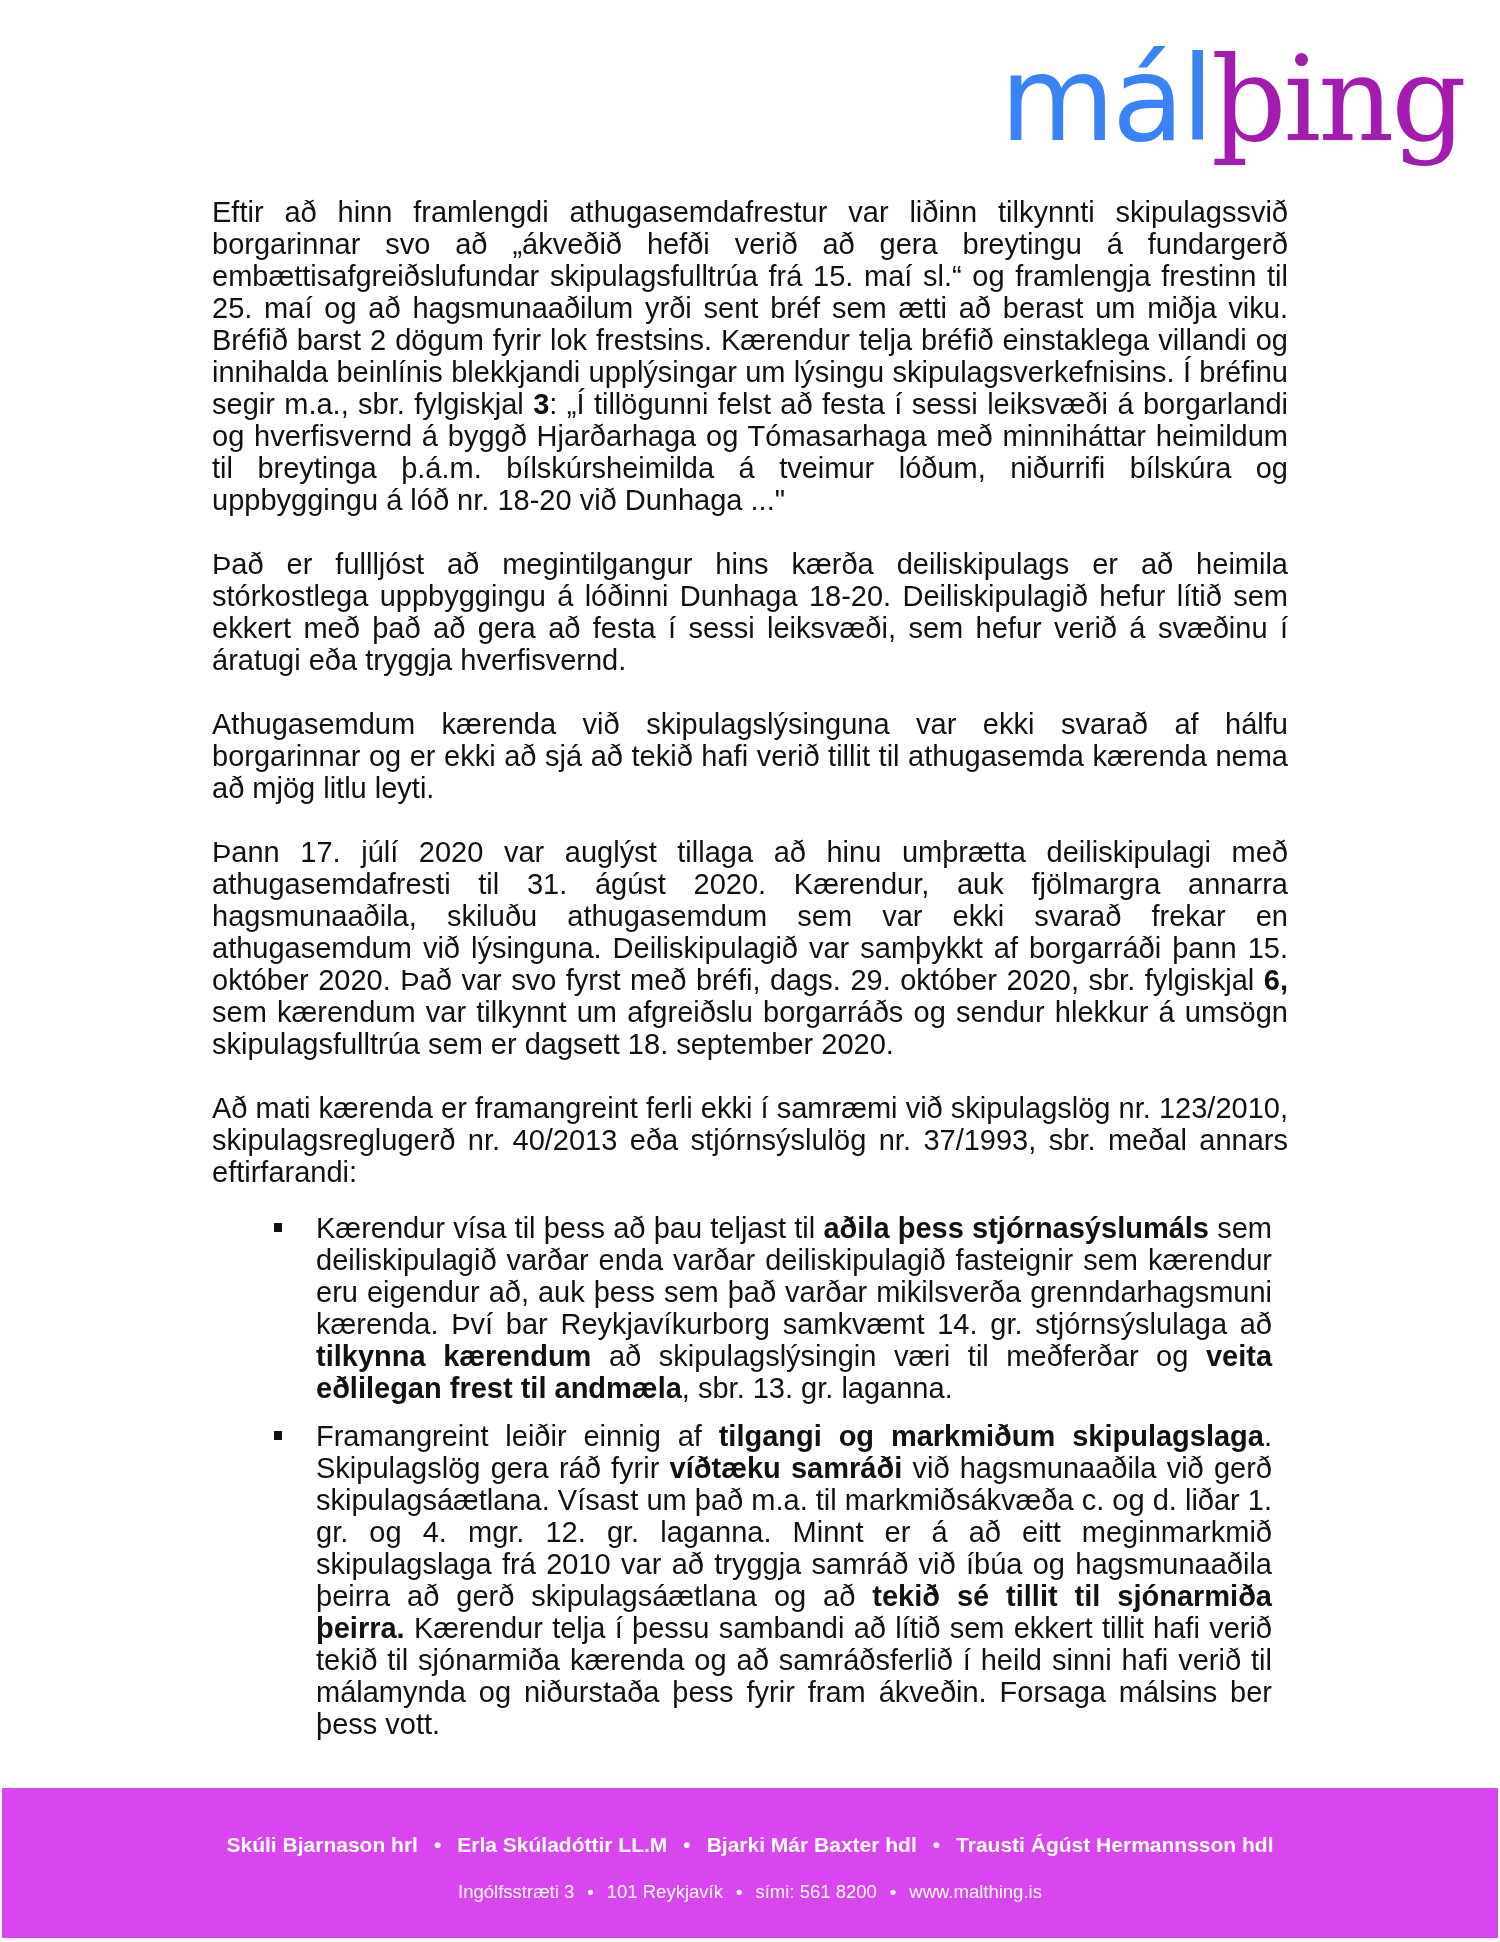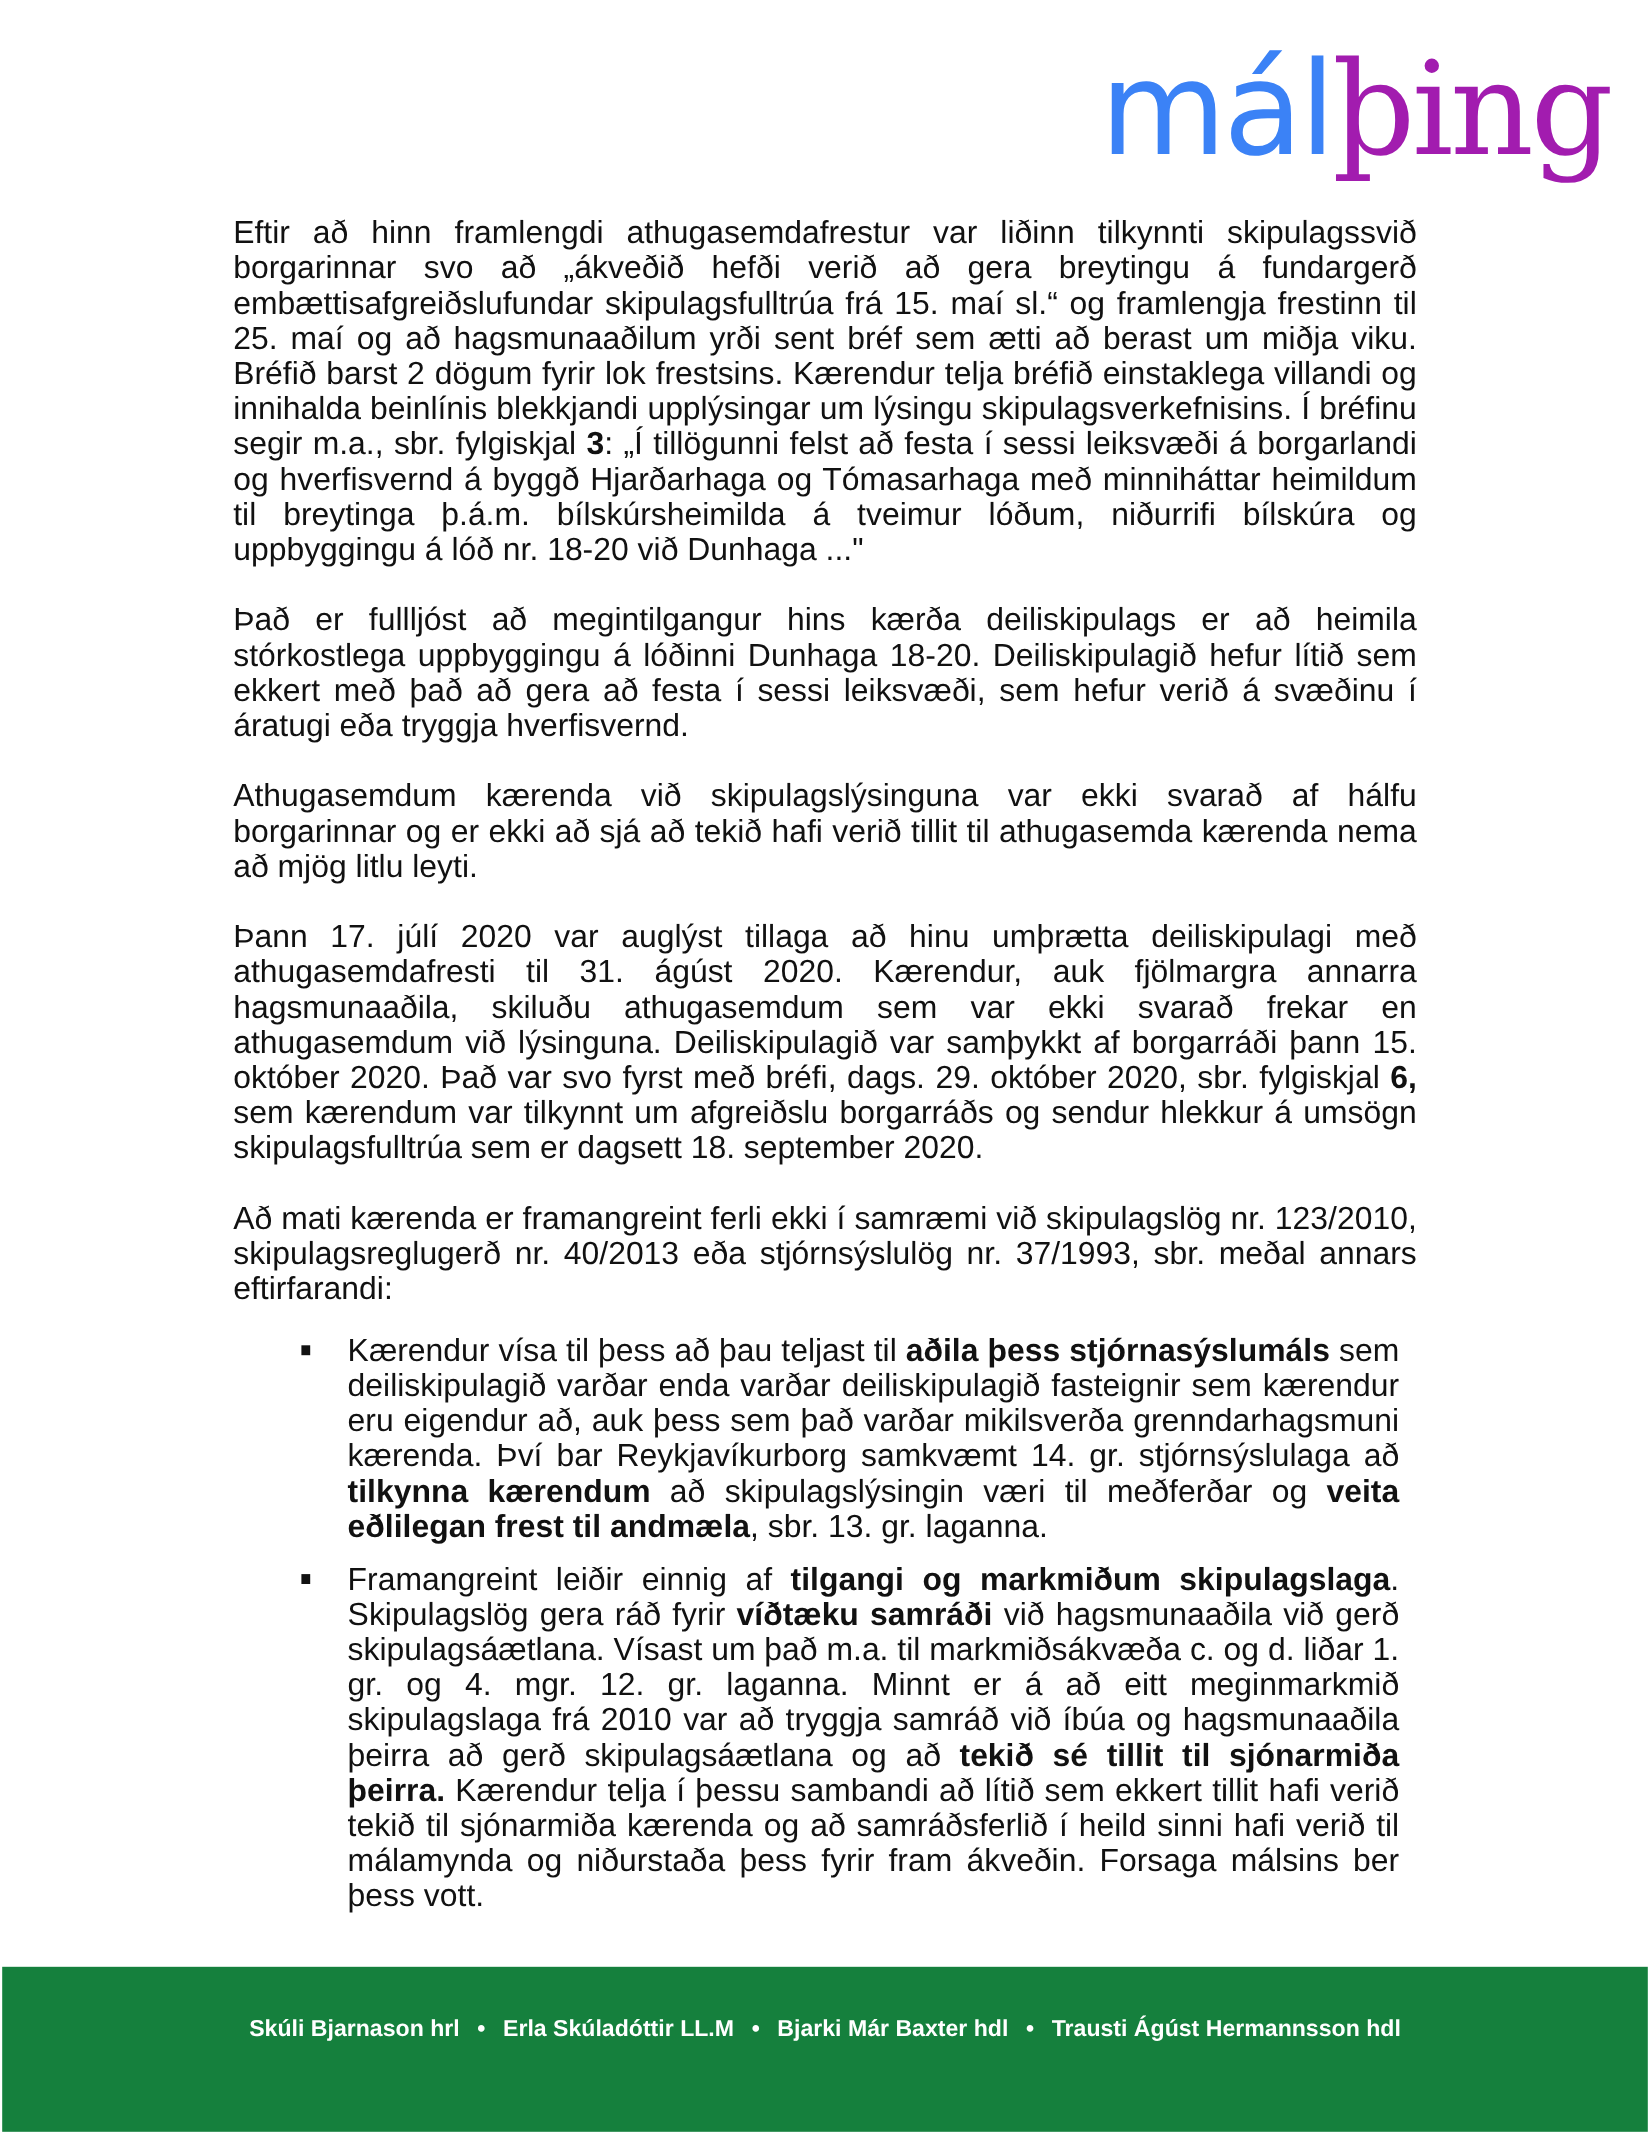--- a/index.html
+++ b/index.html
@@ -58,21 +58,21 @@
     height: 9px;
     background: #111111;
   }
   b { font-weight: bold; }
   .footer {
     position: absolute;
     left: 2px;
     top: 1788px;
     width: 1496px;
     height: 150px;
-    background: #15803d;
+    background: #d946ef;
     color: #ffffff;
     font-family: "Liberation Sans", sans-serif;
     text-align: center;
   }
   .footer .names {
     position: absolute;
     top: 45px;
     left: 0;
     right: 0;
     font-size: 21px;
@@ -120,13 +120,16 @@
     <li>
       <span class="bullet"></span><span>Framangreint leiðir einnig af </span><b>tilgangi og markmiðum skipulagslaga</b><span>. Skipulagslög gera ráð fyrir </span><b>víðtæku samráði</b><span> við hagsmunaaðila við gerð skipulagsáætlana. Vísast um það m.a. til markmiðsákvæða c. og d. liðar 1. gr. og 4. mgr. 12. gr. laganna. Minnt er á að eitt meginmarkmið skipulagslaga frá 2010 var að tryggja samráð við íbúa og hagsmunaaðila þeirra að gerð skipulagsáætlana og að </span><b>tekið sé tillit til sjónarmiða þeirra.</b><span> Kærendur telja í þessu sambandi að lítið sem ekkert tillit hafi verið tekið til sjónarmiða kærenda og að samráðsferlið í heild sinni hafi verið til málamynda og niðurstaða þess fyrir fram ákveðin. Forsaga málsins ber þess vott.</span>
     </li>
   </ul>
 </div>
 
 <div class="footer">
   <div class="names">
     <span class="item">Skúli Bjarnason hrl</span><span class="sep">•</span><span class="item">Erla Skúladóttir LL.M</span><span class="sep">•</span><span class="item">Bjarki Már Baxter hdl</span><span class="sep">•</span><span class="item">Trausti Ágúst Hermannsson hdl</span>
   </div>
+  <div class="addr">
+    <span class="item">Ingólfsstræti 3</span><span class="sep">•</span><span class="item">101 Reykjavík</span><span class="sep">•</span><span class="item">sími: 561 8200</span><span class="sep">•</span><span class="item">www.malthing.is</span>
+  </div>
 </div>
 
 </body></html>

